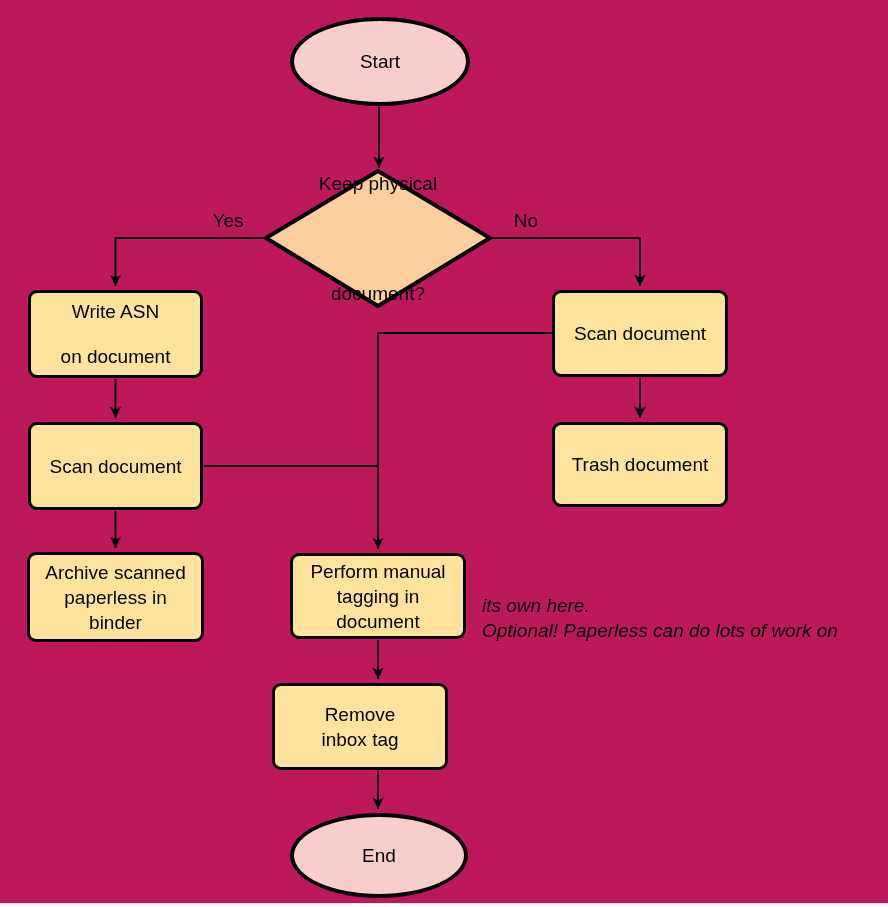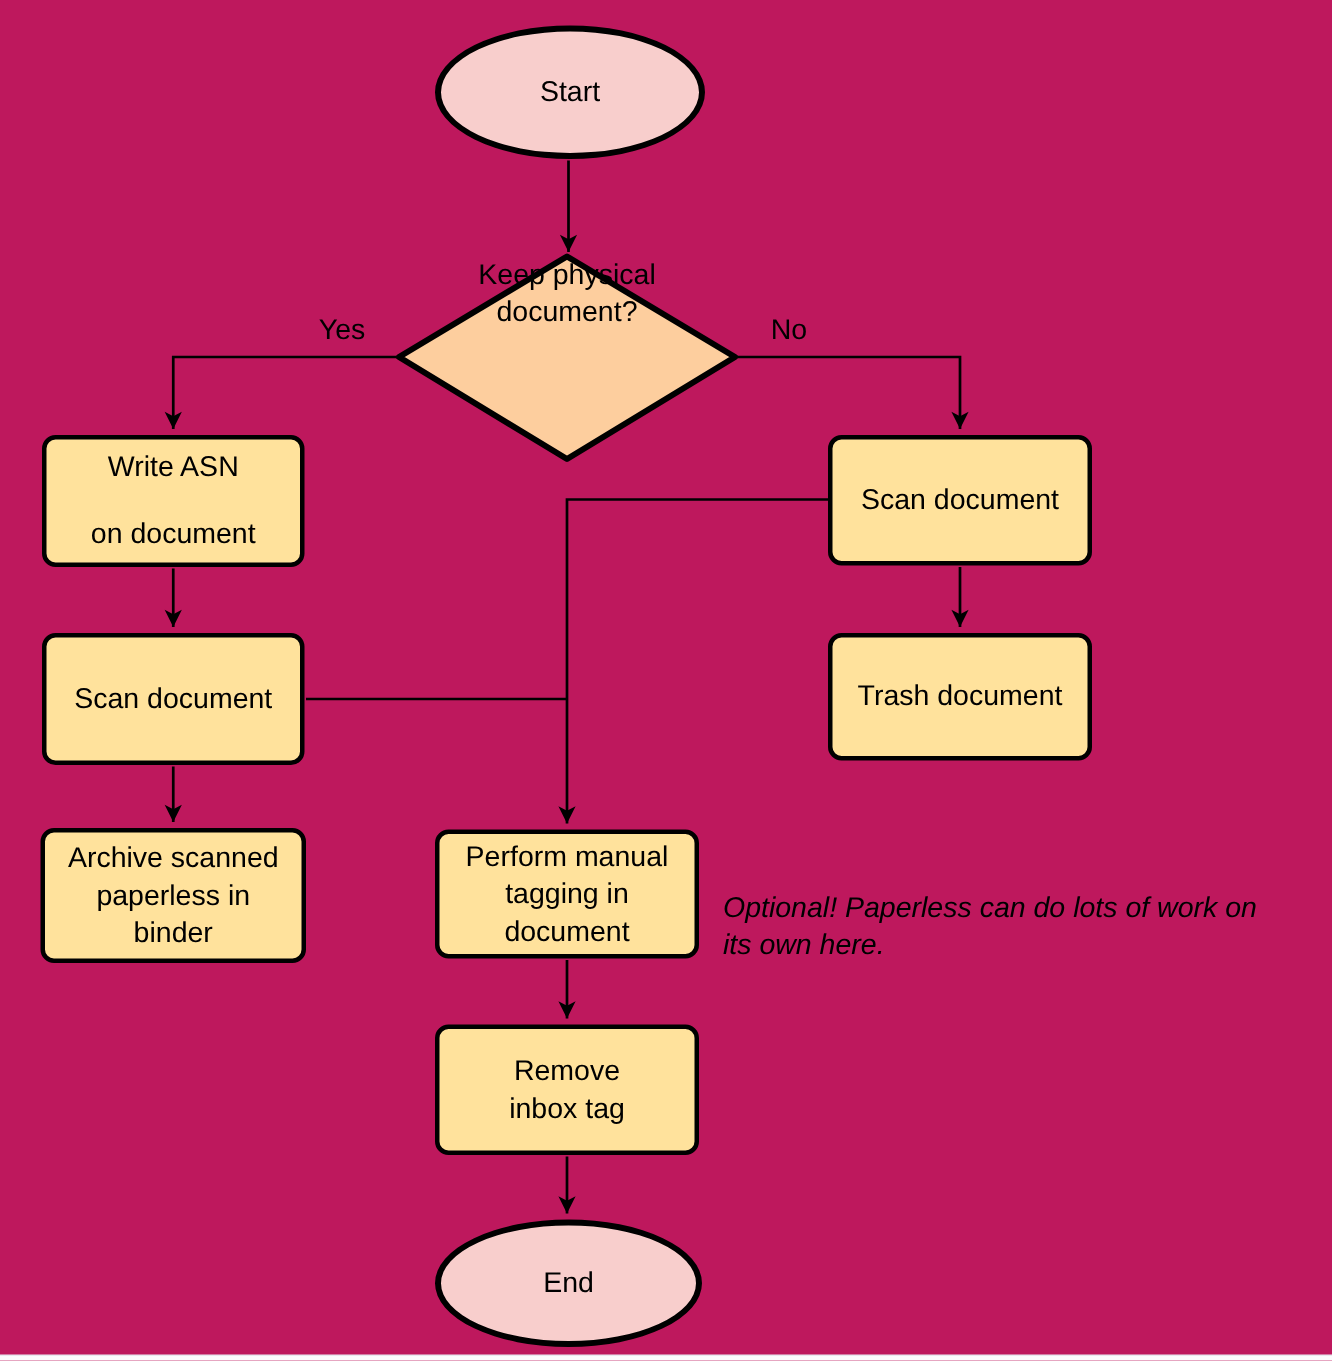--- a/index.html
+++ b/index.html
@@ -36,21 +36,21 @@
   .terminal {
     background: var(--terminal-fill, #f8cecc);
     border: 4px solid var(--border-color, #000);
     border-radius: 50%;
   }
   .decision-label {
     position: absolute;
     display: flex;
     flex-direction: column;
     align-items: center;
-    justify-content: flex-start;
+    justify-content: space-between;
     text-align: center;
     font-size: 19px;
     line-height: 25px;
   }
   .edge-label {
     position: absolute;
     font-size: 19px;
     text-align: center;
   }
   .annotation {
@@ -135,25 +135,25 @@
     <span class="line">Trash document</span>
   </div>
 
   <div class="node process" style="left:290px; top:553px; width:176px; height:86px;">
     <span class="line">Perform manual</span>
     <span class="line">tagging in</span>
     <span class="line">document</span>
   </div>
 
   <div class="annotation" style="left:482px; top:593px;">
+    <span class="line">its own here.</span>
     <span class="line">Optional! Paperless can do lots of work on</span>
-    <span class="line">its own here.</span>
   </div>
 
-  <div class="node process" style="left:290px; top:683px; width:176px; height:87px;">
+  <div class="node process" style="left:272px; top:683px; width:176px; height:87px;">
     <span class="line">Remove</span>
     <span class="line">inbox tag</span>
   </div>
 
   <div class="node terminal" style="left:290px; top:813px; width:178px; height:85px;">
     <span class="line">End</span>
   </div>
 
   <div class="page-below"></div>
   <div class="page-bottom-border"></div>

